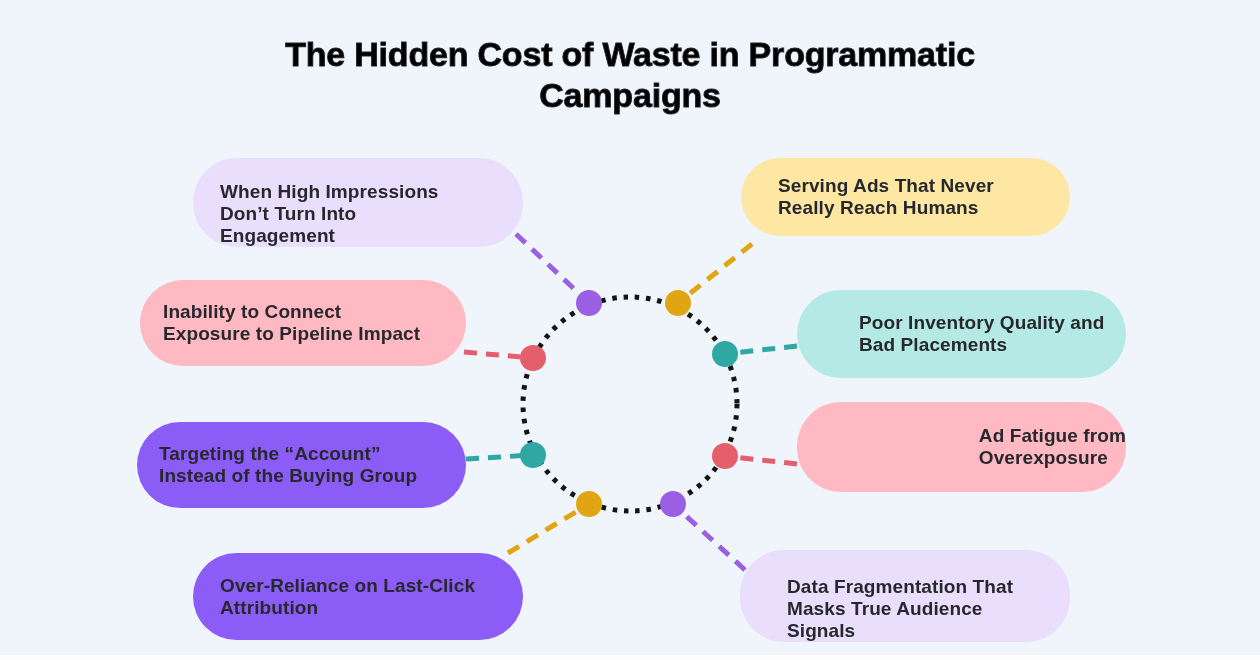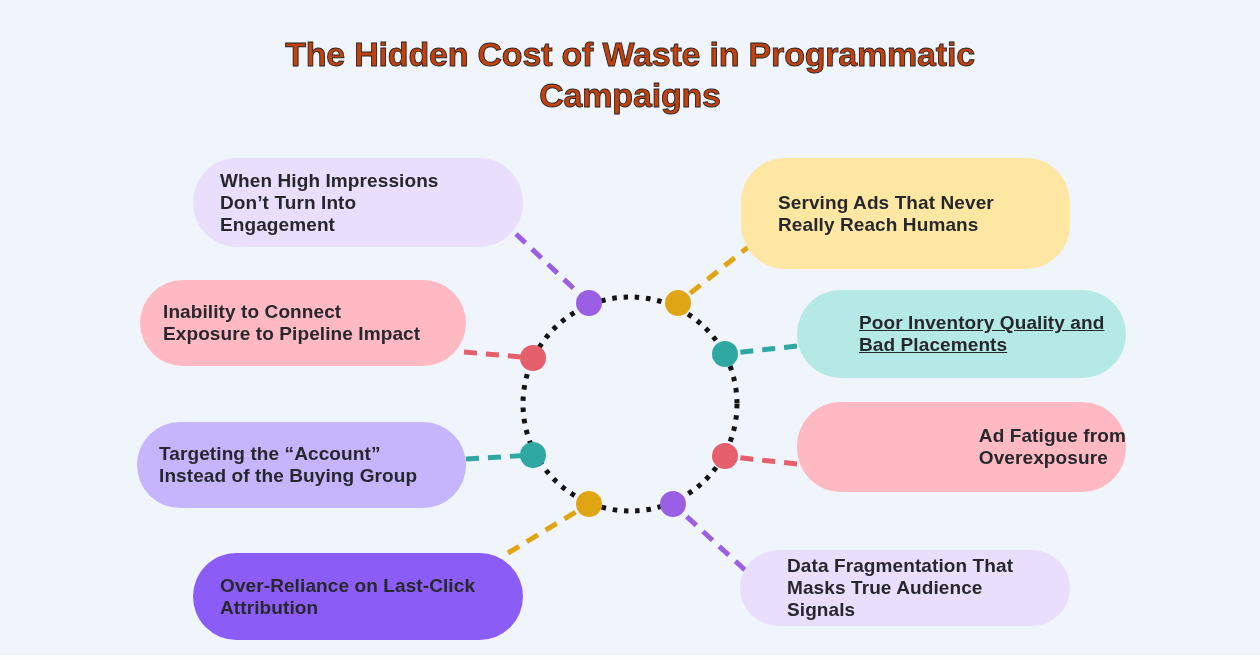--- a/index.html
+++ b/index.html
@@ -6,42 +6,42 @@
   body{
     width:1260px;height:660px;position:relative;overflow:hidden;
     background:#f0f4fb;
     font-family:"Liberation Sans", sans-serif;
   }
   .title{
     position:absolute;top:34px;left:0;width:1260px;
     text-align:center;
     font-size:34px;line-height:41px;font-weight:700;
     letter-spacing:-0.2px;
-    color:#c2410c;
+    color:#000000;
     -webkit-text-stroke:0.9px #1e2126;
   }
   .title-inner{display:inline-block;max-width:880px;}
   .conn-svg{position:absolute;left:0;top:0;}
   .bubble{
     position:absolute;border-radius:44px;
     display:flex;align-items:center;
     box-sizing:border-box;
     color:#27282d;font-size:19px;font-weight:700;line-height:22px;
     white-space:pre-line;
     letter-spacing:0.1px;
   }
-  .bubble.top-align{align-items:center;padding-top:0;}
+  .bubble.top-align{align-items:flex-end;padding-top:0;}
   .b-tl{left:193px;top:158px;width:330px;height:89px;background:#e9defb;padding-left:27px;}
-  .b-tr{left:741px;top:158px;width:329px;height:111px;background:#fde7a3;padding-left:37px;}
+  .b-tr{left:741px;top:158px;width:329px;height:78px;background:#fde7a3;padding-left:37px;}
   .b-ml{left:140px;top:280px;width:326px;height:86px;background:#ffb9c2;padding-left:23px;}
-  .b-mr{left:797px;top:290px;width:329px;height:88px;background:#b5e9e6;padding-left:62px;text-decoration:underline;}
-  .b-ll{left:137px;top:422px;width:329px;height:86px;background:#c4b5fd;padding-left:22px;}
+  .b-mr{left:797px;top:290px;width:329px;height:88px;background:#b5e9e6;padding-left:62px;}
+  .b-ll{left:137px;top:422px;width:329px;height:86px;background:#8b5cf6;padding-left:22px;}
   .b-lr{left:797px;top:402px;width:329px;height:90px;background:#ffb9c2;padding-left:62px;justify-content:flex-end;}
   .b-bl{left:193px;top:553px;width:330px;height:87px;background:#8b5cf6;padding-left:27px;}
-  .b-br{left:740px;top:550px;width:330px;height:76px;background:#e9defb;padding-left:47px;}
+  .b-br{left:740px;top:550px;width:330px;height:92px;background:#e9defb;padding-left:47px;}
   .bottom-strip{position:absolute;left:0;bottom:0;width:1260px;height:5px;background:#fdfdfe;}
 </style>
 </head>
 <body>
 
 <div class="title">
   <span class="title-inner">The Hidden Cost of Waste in Programmatic Campaigns</span>
 </div>
 
 <svg class="conn-svg" width="1260" height="660" viewBox="0 0 1260 660">

